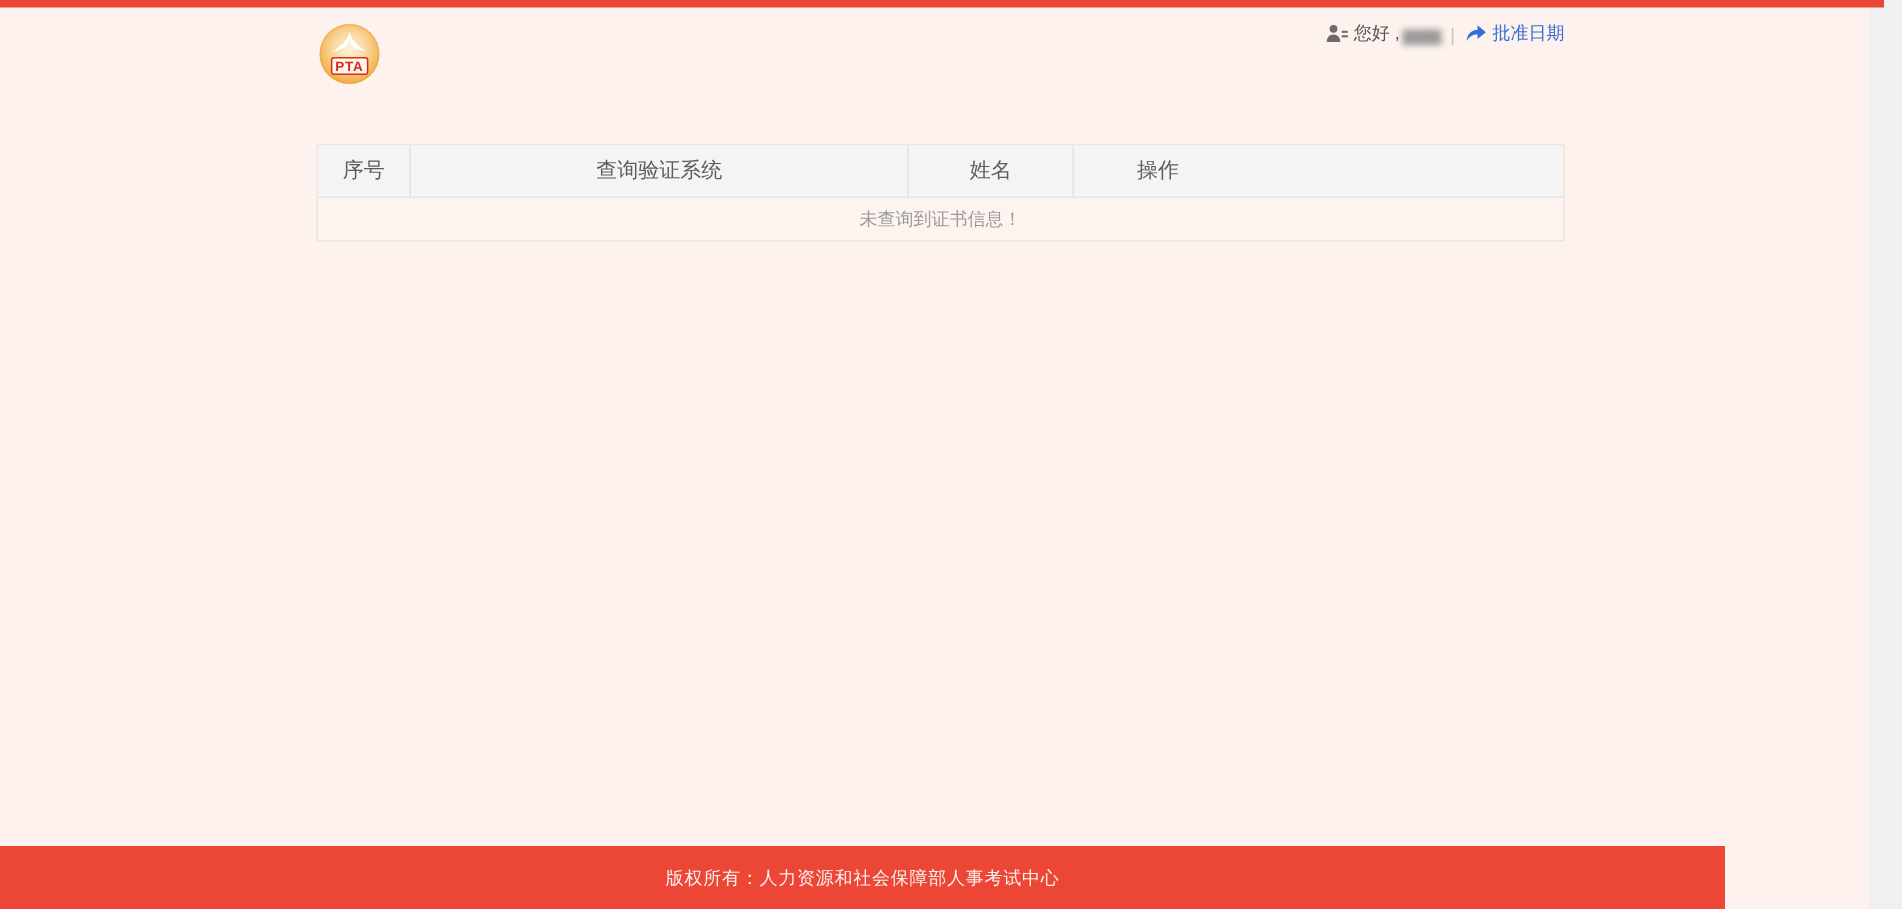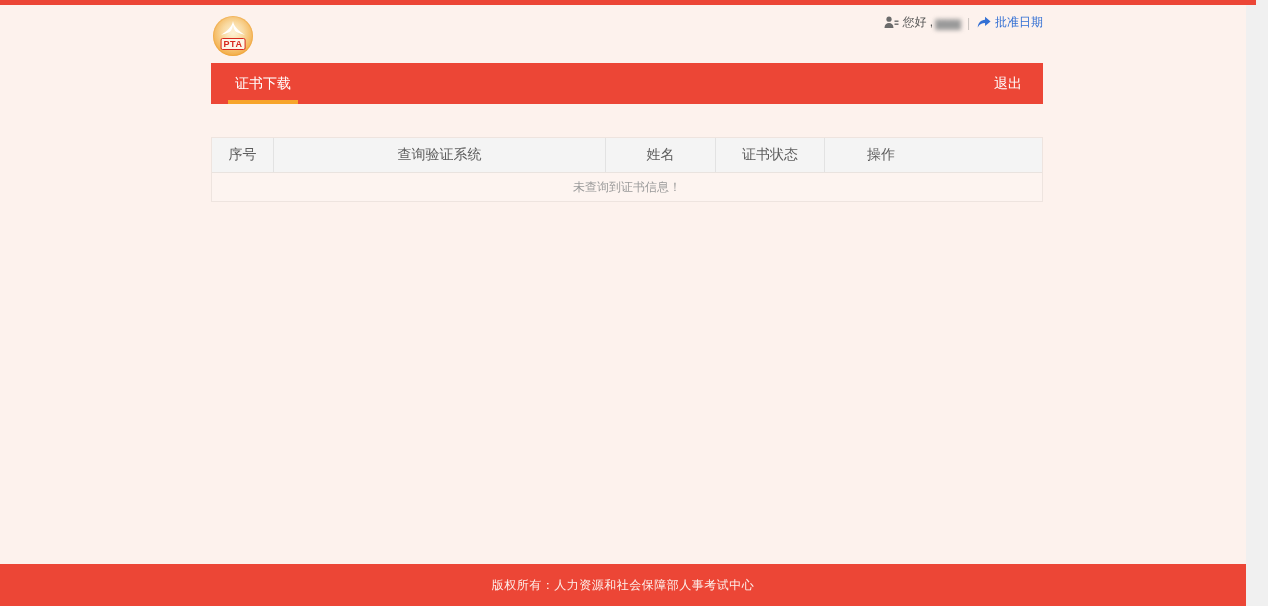--- a/index.html
+++ b/index.html
@@ -115,21 +115,21 @@
   .th-3 { width: 106px; }
   .th-4 { width: 109px; }
   .th-5 { width: 112px; }
   .empty-row {
     height: 28px; display: flex; align-items: center; justify-content: center;
     font-size: 12px; color: #9b9b9b;
   }
   
   .footer {
     position: absolute; left: 0; bottom: 0;
-    width: 1246px; height: 42px;
+    width: 1150px; height: 42px;
     background: #ec4636;
     display: flex; align-items: center; justify-content: center;
   }
   .footer-text { color: #fdf0ec; font-size: 12px; letter-spacing: 0.5px; }
 </style>
 </head>
 <body>
 
 <div class="page">
 
@@ -164,37 +164,26 @@
           <span class="icon-share">
             <svg width="14" height="13" viewBox="0 0 16 14">
               <path d="M9.2 0.5 L15.5 5.8 L9.2 11 L9.2 7.6 C5.6 7.6 3 9 0.8 12.6 C1.3 7.3 4.3 4.2 9.2 3.9 Z" fill="#3370d4"></path>
             </svg>
           </span>
           <span>批准日期</span>
         </a>
       </div>
     </div>
 
-    <div class="nav">
-      <div class="nav-tab">
-        <span>证书下载</span>
-        <span class="tab-underline"></span>
-      </div>
-      <div class="nav-spacer"></div>
-      <div class="logout-btn">
-        <span>退出</span>
-      </div>
-    </div>
 
     <div class="cert-table">
       <div class="thead">
         <div class="th th-0">序号</div>
         <div class="th th-1">查询验证系统</div>
         <div class="th th-2">姓名</div>
-        <div class="th th-4">证书状态</div>
         <div class="th th-5">操作</div>
       </div>
       <div class="empty-row">
         <span>未查询到证书信息！</span>
       </div>
     </div>
 
   </div>
 
   <div class="footer">

